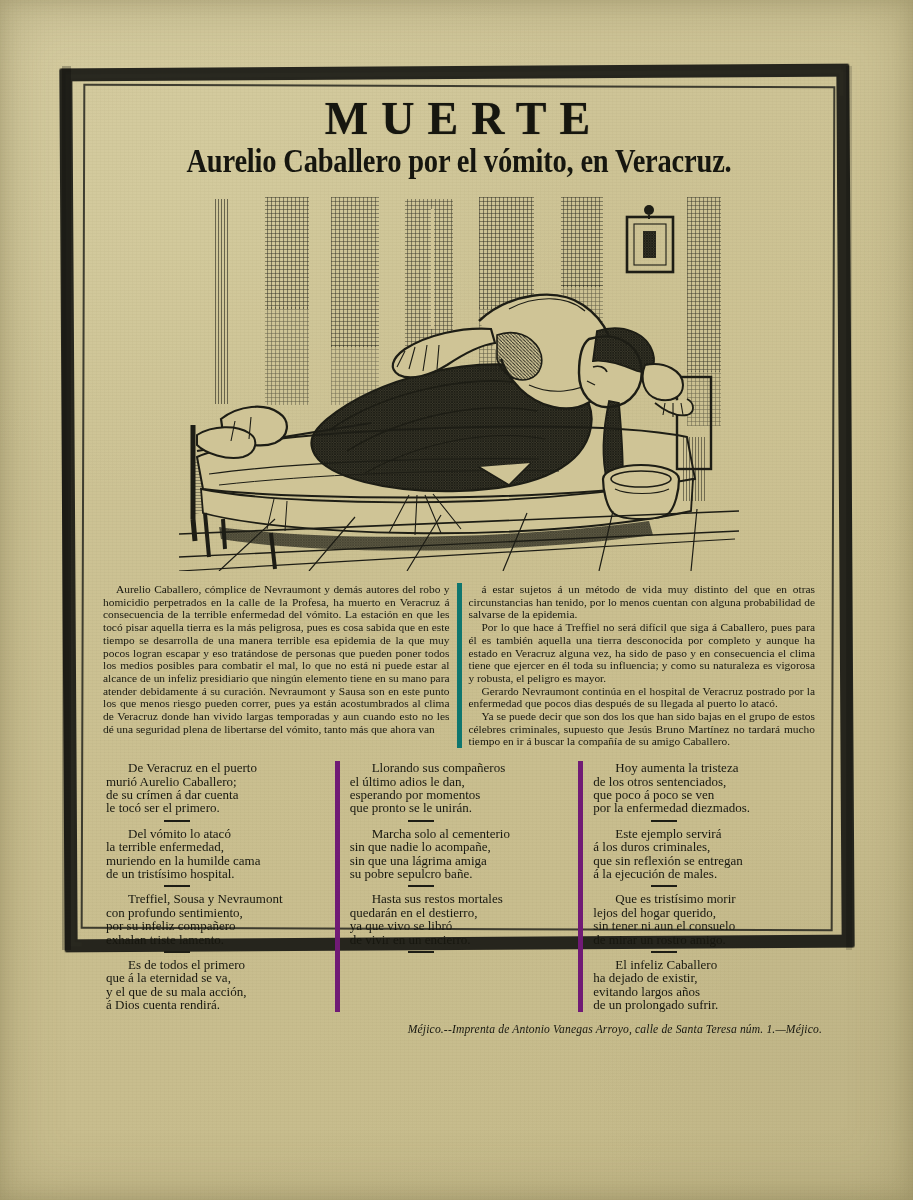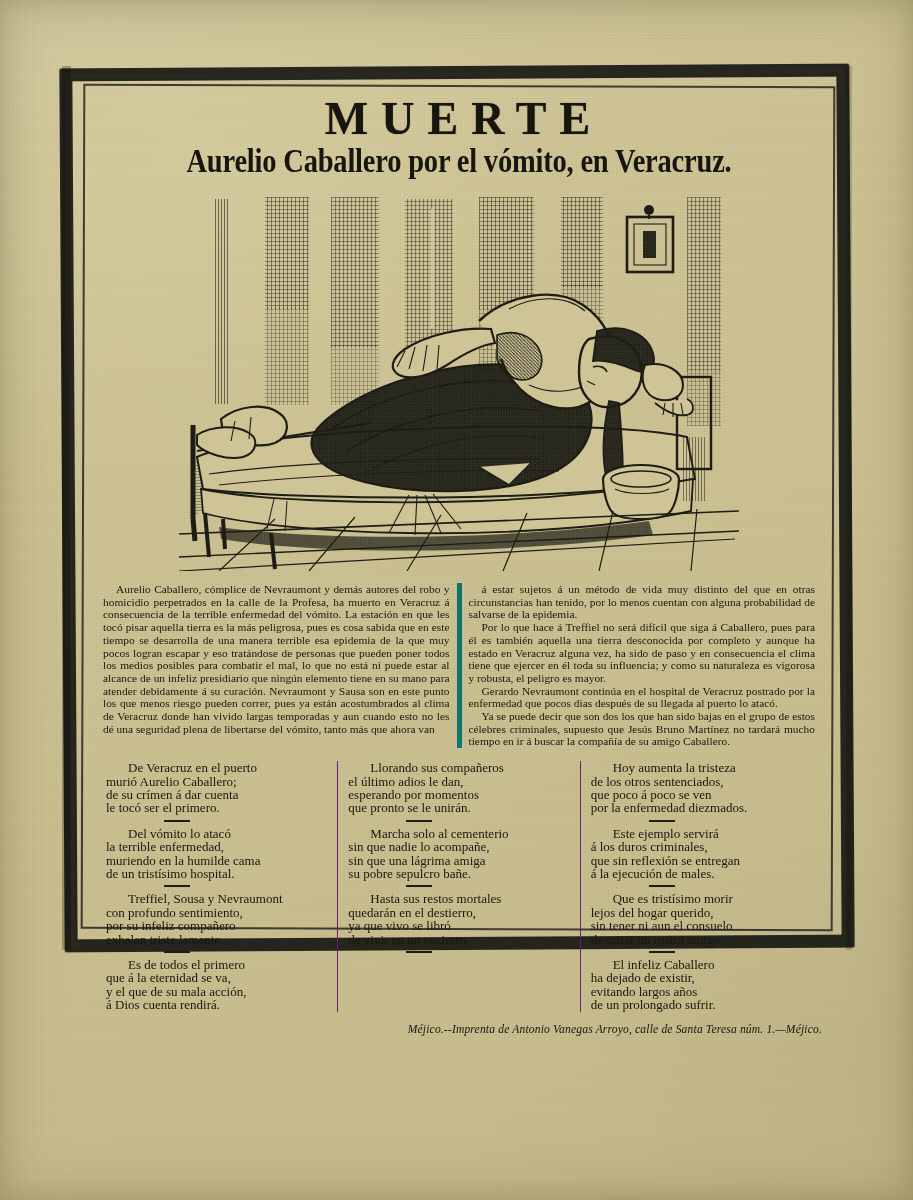--- a/index.html
+++ b/index.html
@@ -125,21 +125,21 @@
     display:flex;
     margin-top:13px;
     color:#17170f;
   }
   .v-col{
     width:33.333%;
     padding:0 10px;
     font-size:13px;
     line-height:13.4px;
   }
-  .v-col + .v-col{border-left:1px solid #701a75;}
+  .v-col + .v-col{border-left:5px solid #701a75;}
   .stanza{margin:0;}
   .stanza .l0{padding-left:22px;}
   .divider{
     width:26px;height:0;
     border-top:2.5px solid #1d1d15;
     margin:5px auto 5px 58px;
   }
 
   
   .imprint{

